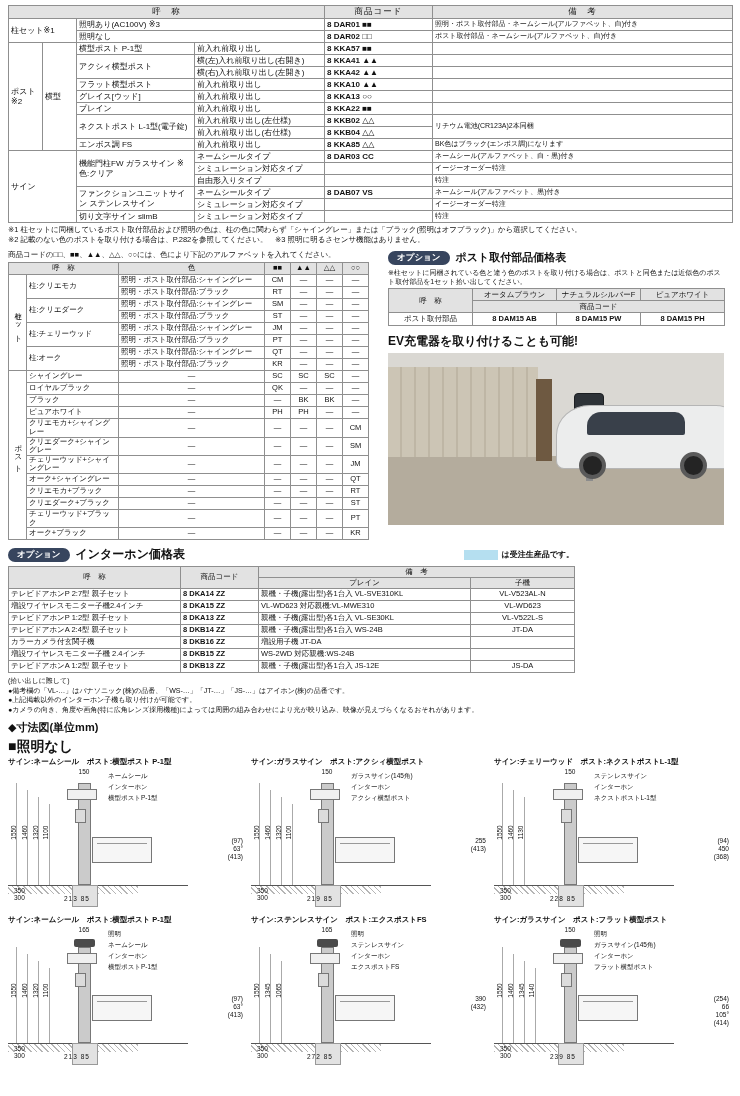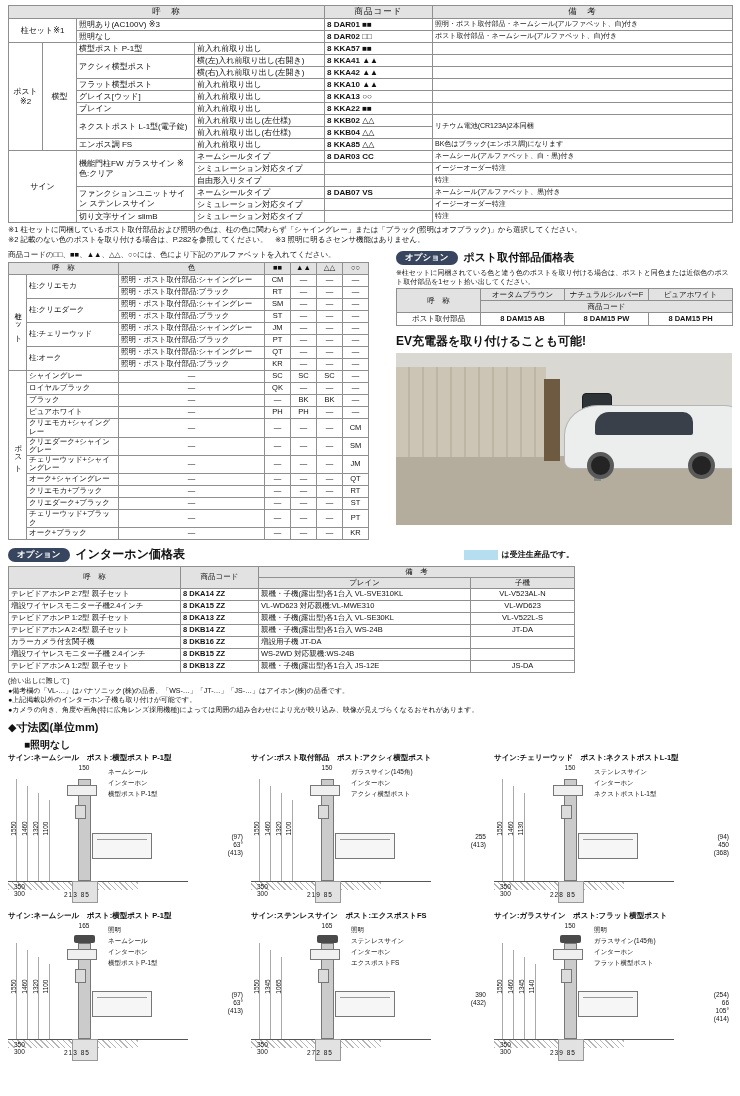--- a/index.html
+++ b/index.html
@@ -6,26 +6,26 @@
   html,body{background:#fff;}
   body{width:740px;height:1096px;overflow:hidden;font-family:"Liberation Sans","DejaVu Sans",sans-serif;color:#111;}
   .page{padding:5px 8px;}
   table{border-collapse:collapse;table-layout:fixed;border:1.5px solid #555;}
   th,td{border:1px solid #8f8f8f;padding:0 2px;font-weight:normal;line-height:1.15;overflow:hidden;vertical-align:middle;}
   th{background:#e2e2e2;text-align:center;}
   
   .spec{width:724px;font-size:8px;}
   .spec th{height:13px;letter-spacing:1px;font-size:8.5px;}
   .spec td{height:12px;}
-  .grp{text-align:center;}
+  .grp{}
   .code{font-weight:bold;white-space:nowrap;}
   .rem{font-size:7px;}
   .notes{font-size:7.5px;line-height:1.35;margin-top:2px;}
   
-  .mid{display:flex;gap:8px;margin-top:5px;}
+  .mid{display:flex;margin-top:5px;}
   .mid-left{width:380px;}
   .color-note{font-size:7.5px;margin-bottom:2px;}
   .ctab{width:360px;font-size:7.5px;}
   .ctab th{height:12px;}
   .ctab td{height:12px;}
   .val{text-align:center;}
   .vtx{writing-mode:vertical-rl;text-orientation:upright;letter-spacing:2px;text-align:center;}
   .mid-right{width:336px;}
   .opt-head{display:flex;align-items:center;gap:6px;}
   .badge{background:#37455e;color:#fff;font-size:8.5px;font-weight:bold;padding:1px 9px;border-radius:8px;display:inline-block;}
@@ -61,21 +61,21 @@
   .ic-notes{font-size:7px;line-height:1.35;margin-top:3px;}
   .ic-right{width:150px;}
   .photo-row{display:flex;gap:6px;align-items:flex-end;justify-content:center;margin-top:4px;}
   .door{width:40px;height:58px;background:linear-gradient(#9a7a55,#7a5c3c);border:1px solid #666;border-radius:2px;position:relative;}
   .door::before{content:"";position:absolute;left:50%;top:8px;width:12px;height:12px;margin-left:-7px;border-radius:50%;background:#2e2e2e;border:2px solid #55606a;}
   .monitor{width:86px;height:58px;background:#f3f3f3;border:1px solid #9a9a9a;border-radius:2px;position:relative;}
   .monitor::before{content:"";position:absolute;left:5px;top:6px;right:24px;bottom:10px;background:#27394b;}
   .ic-cap{font-size:7.5px;text-align:center;margin-top:3px;line-height:1.3;}
   
   .dims-head{font-size:11px;font-weight:bold;margin-top:6px;}
-  .dg-group-label{font-size:10px;font-weight:bold;margin:3px 16px 1px;}
+  .dg-group-label{font-size:14px;font-weight:bold;margin:3px 0 1px;}
   .dg-row{display:flex;gap:6px;}
   .dg-card{width:237px;}
   .dg-cap{font-size:7.5px;font-weight:bold;white-space:nowrap;overflow:hidden;}
   .dg-area{position:relative;height:148px;}
   .dg-ground{position:absolute;left:0;width:180px;top:118px;border-top:1px solid #555;}
   .dg-hatch{position:absolute;left:0;width:130px;top:118px;height:9px;background:repeating-linear-gradient(45deg,#b5b5b5 0 1px,transparent 1px 4px);}
   .dg-footing{position:absolute;left:64px;top:118px;width:26px;height:22px;background:#e2e2e2;border:1px solid #999;}
   .dg-pillar{position:absolute;left:70px;width:13px;background:#cbcbcb;border:1px solid #777;}
   .dg-light{position:absolute;left:66px;top:14px;width:21px;height:8px;background:#4a4a4a;border-radius:2px;}
   .dg-sign{position:absolute;left:59px;width:30px;height:11px;background:#f0f0f0;border:1px solid #777;}
@@ -561,21 +561,21 @@
                 <span class="dg-num">300</span>
               </div>
               <div class="dg-rdims">
                 <span class="dg-num">(97)</span>
                 <span class="dg-num">63°</span>
                 <span class="dg-num">(413)</span>
               </div>
             </div>
           </div>
           <div class="dg-card">
-            <div class="dg-cap">サイン:ポスト取付部品　ポスト:アクシィ横型ポスト</div>
+            <div class="dg-cap">サイン:ガラスサイン　ポスト:アクシィ横型ポスト</div>
             <div class="dg-area">
               <div class="dg-hatch"></div>
               <div class="dg-ground"></div>
               <div class="dg-footing"></div>
               <div class="dg-pillar" style="top: 16px; height: 102px;"></div>
               <div class="dg-sign" style="top: 22px;"></div>
               <div class="dg-ic" style="top: 42px;"></div>
               <div class="dg-post"></div>
               <span class="dg-top">150</span>
               <span class="dg-part" style="top: 5px;">ガラスサイン(145角)</span>

